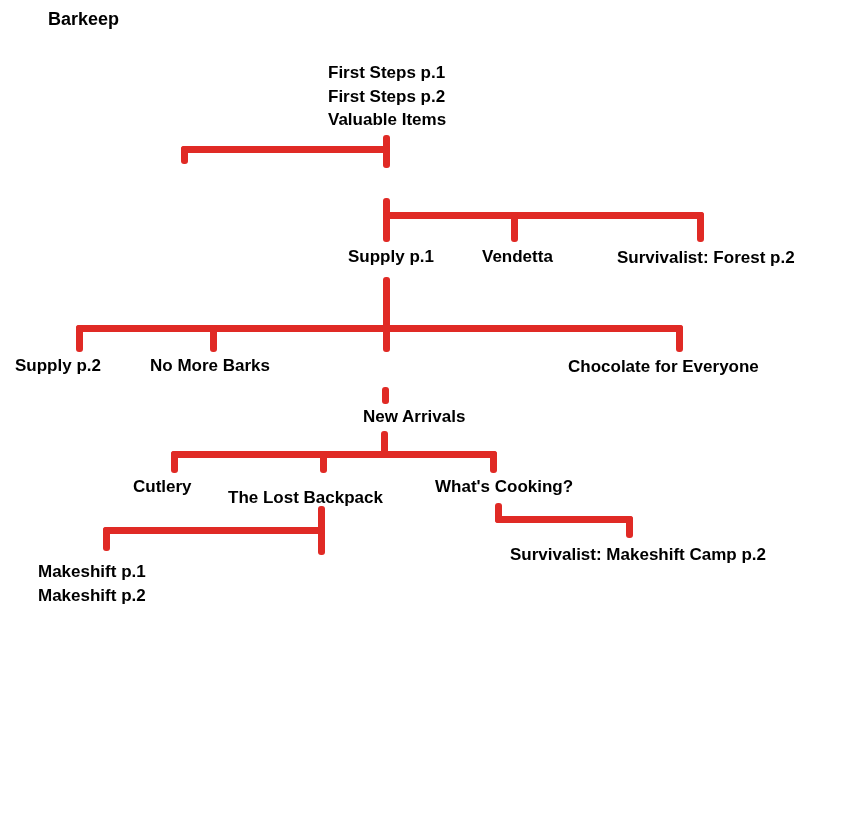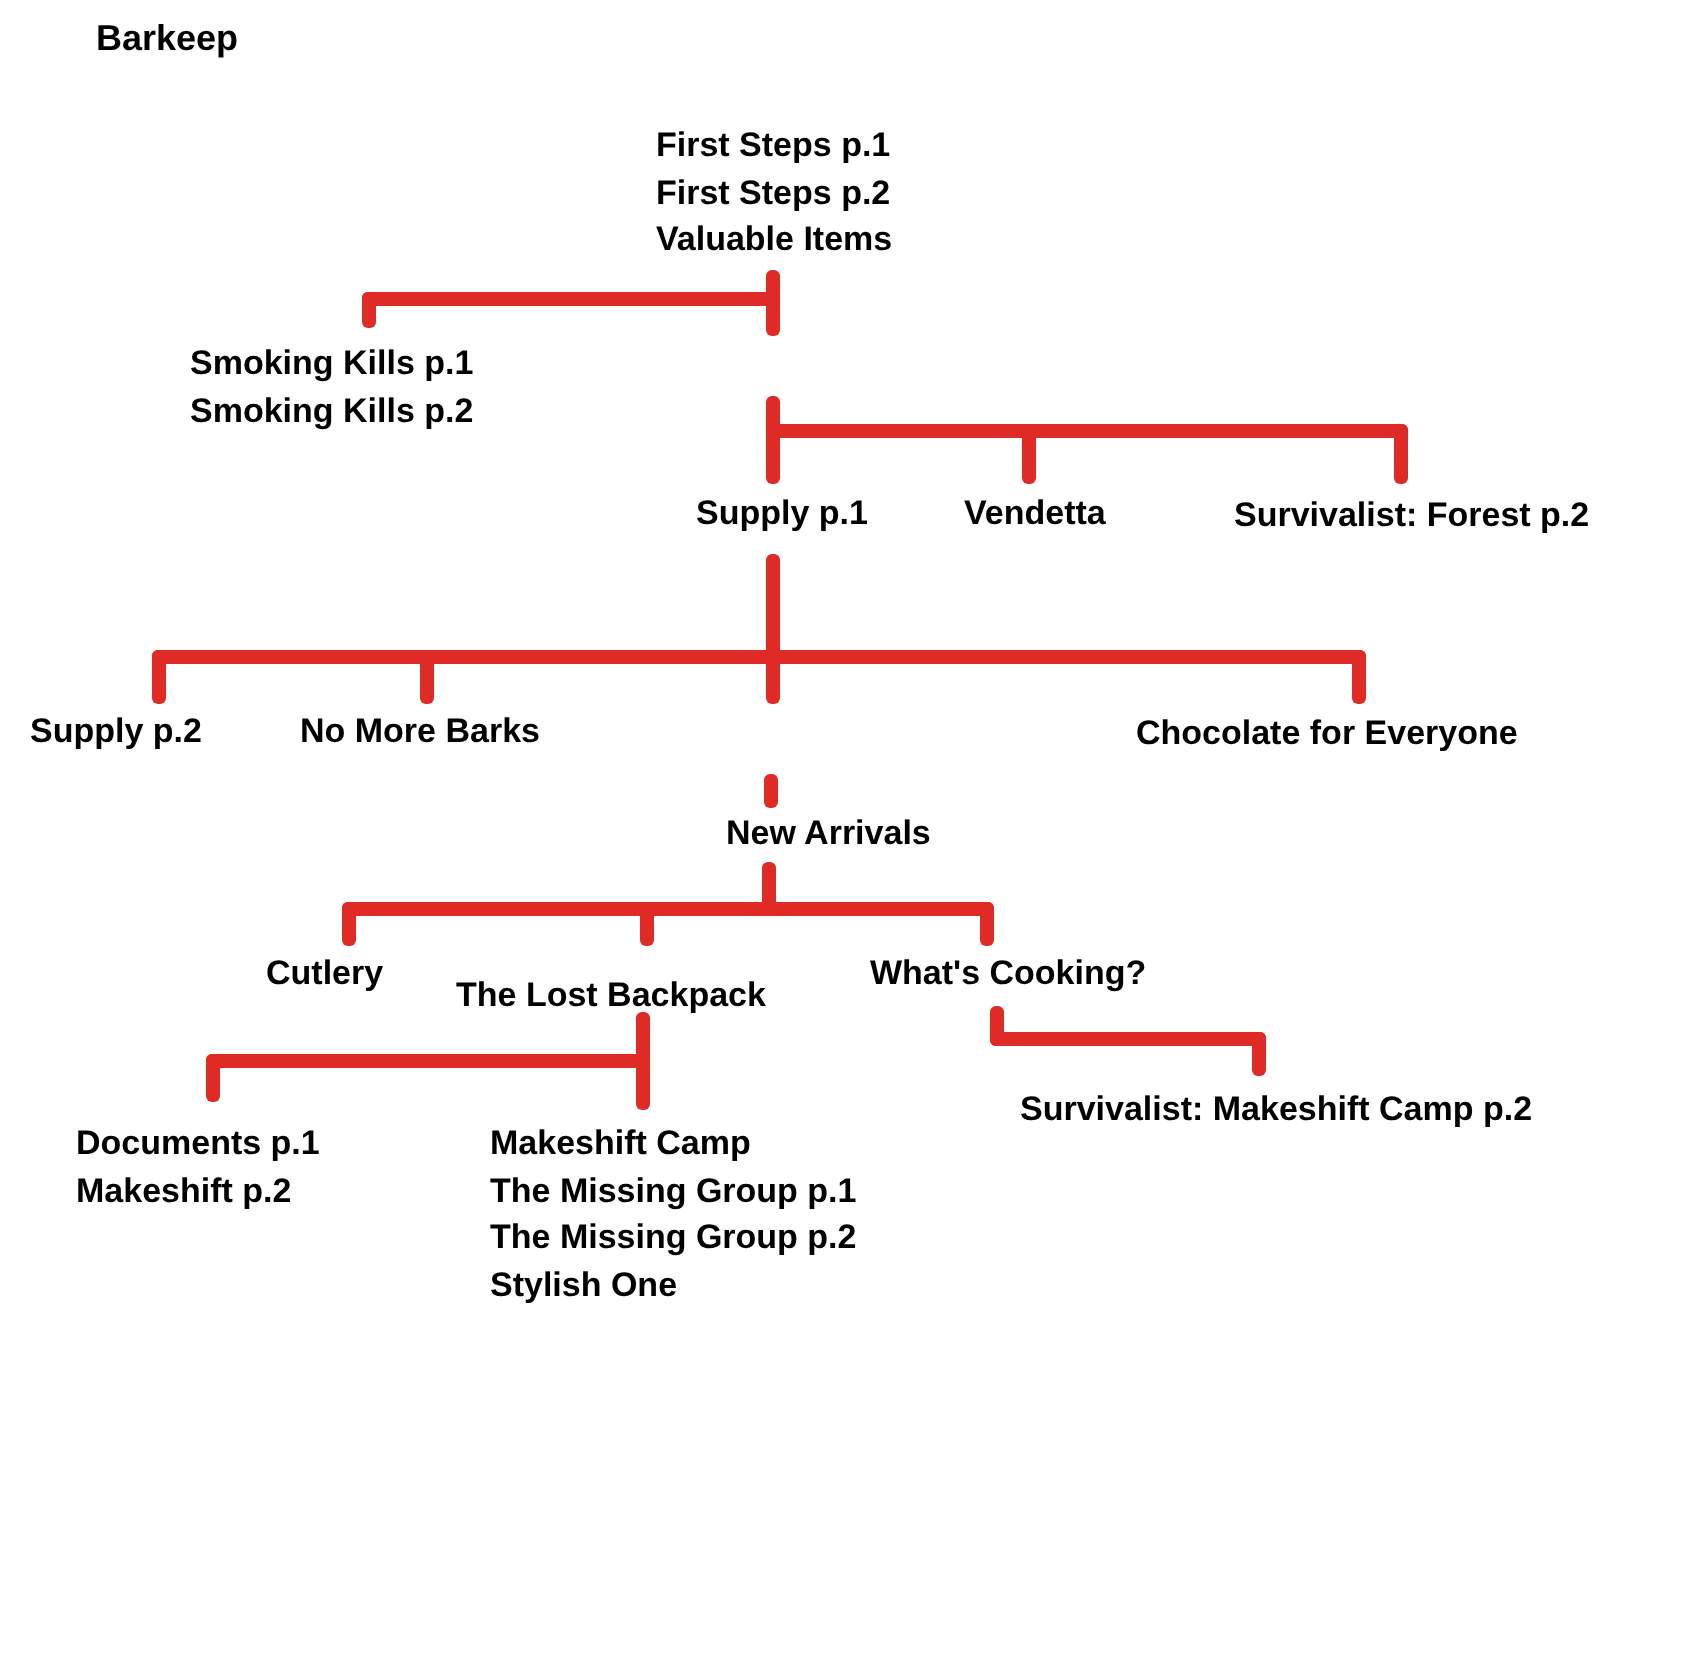--- a/index.html
+++ b/index.html
@@ -79,52 +79,42 @@
   <div class="seg" style="left:495px;top:503px;width:7px;height:20px"></div>
   <div class="seg" style="left:495px;top:516px;width:138px;height:7px"></div>
   <div class="seg" style="left:626px;top:516px;width:7px;height:22px"></div>
 
   <div class="label" style="left:328px;top:61px">
     <div>First Steps p.1</div>
     <div>First Steps p.2</div>
     <div>Valuable Items</div>
   </div>
 
-  <div class="label" style="left:95px;top:170px">
-    <div>Smoking Kills p.1</div>
-    <div>Smoking Kills p.2</div>
-  </div>
 
 
   <div class="label" style="left:348px;top:245px">Supply p.1</div>
   <div class="label" style="left:482px;top:245px">Vendetta</div>
 
   <div class="label" style="left:617px;top:246px">
     <div>Survivalist: Forest p.2</div>
   </div>
 
   <div class="label" style="left:15px;top:354px">Supply p.2</div>
   <div class="label" style="left:150px;top:354px">No More Barks</div>
   <div class="label" style="left:568px;top:355px">Chocolate for Everyone</div>
 
   <div class="label" style="left:363px;top:405px">New Arrivals</div>
 
   <div class="label" style="left:133px;top:475px">Cutlery</div>
   <div class="label" style="left:228px;top:486px">The Lost Backpack</div>
   <div class="label" style="left:435px;top:475px">What's Cooking?</div>
 
   <div class="label" style="left:38px;top:560px">
-    <div>Documents p.1</div>
+    <div>Makeshift p.1</div>
     <div>Makeshift p.2</div>
   </div>
 
-  <div class="label" style="left:245px;top:560px">
-    <div>Makeshift Camp</div>
-    <div>The Missing Group p.1</div>
-    <div>The Missing Group p.2</div>
-    <div>Stylish One</div>
-  </div>
 
   <div class="label" style="left:510px;top:543px">
     <div>Survivalist: Makeshift Camp p.2</div>
   </div>
 
 </div>
 
 </body></html>

